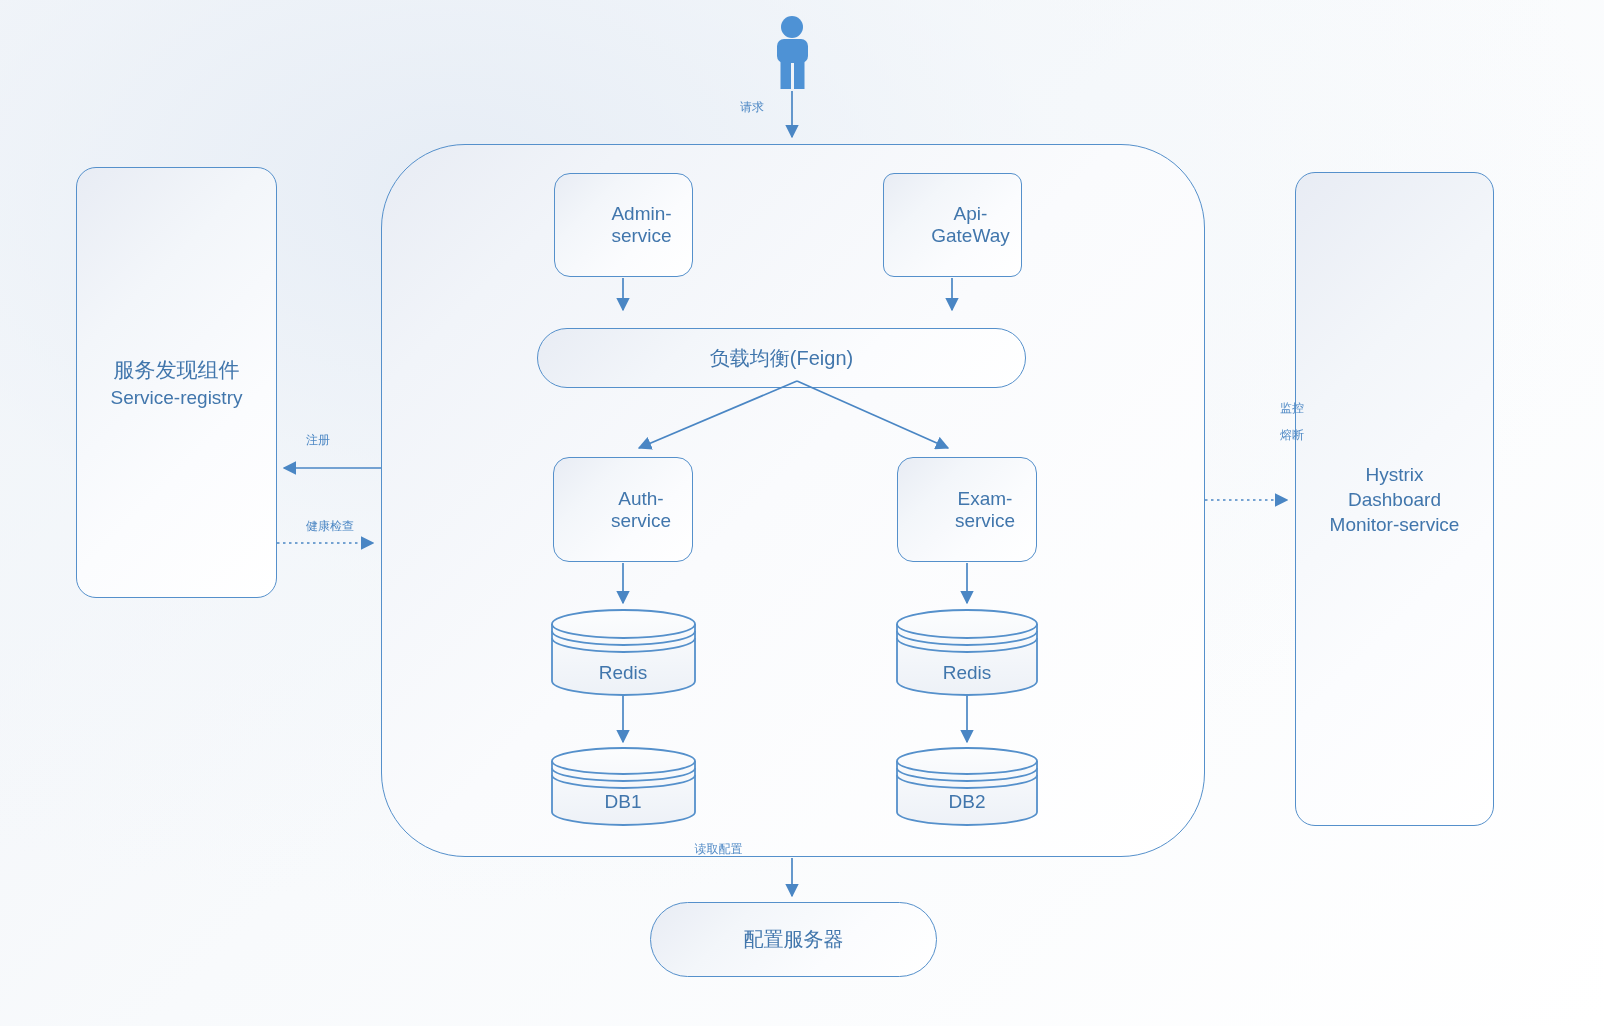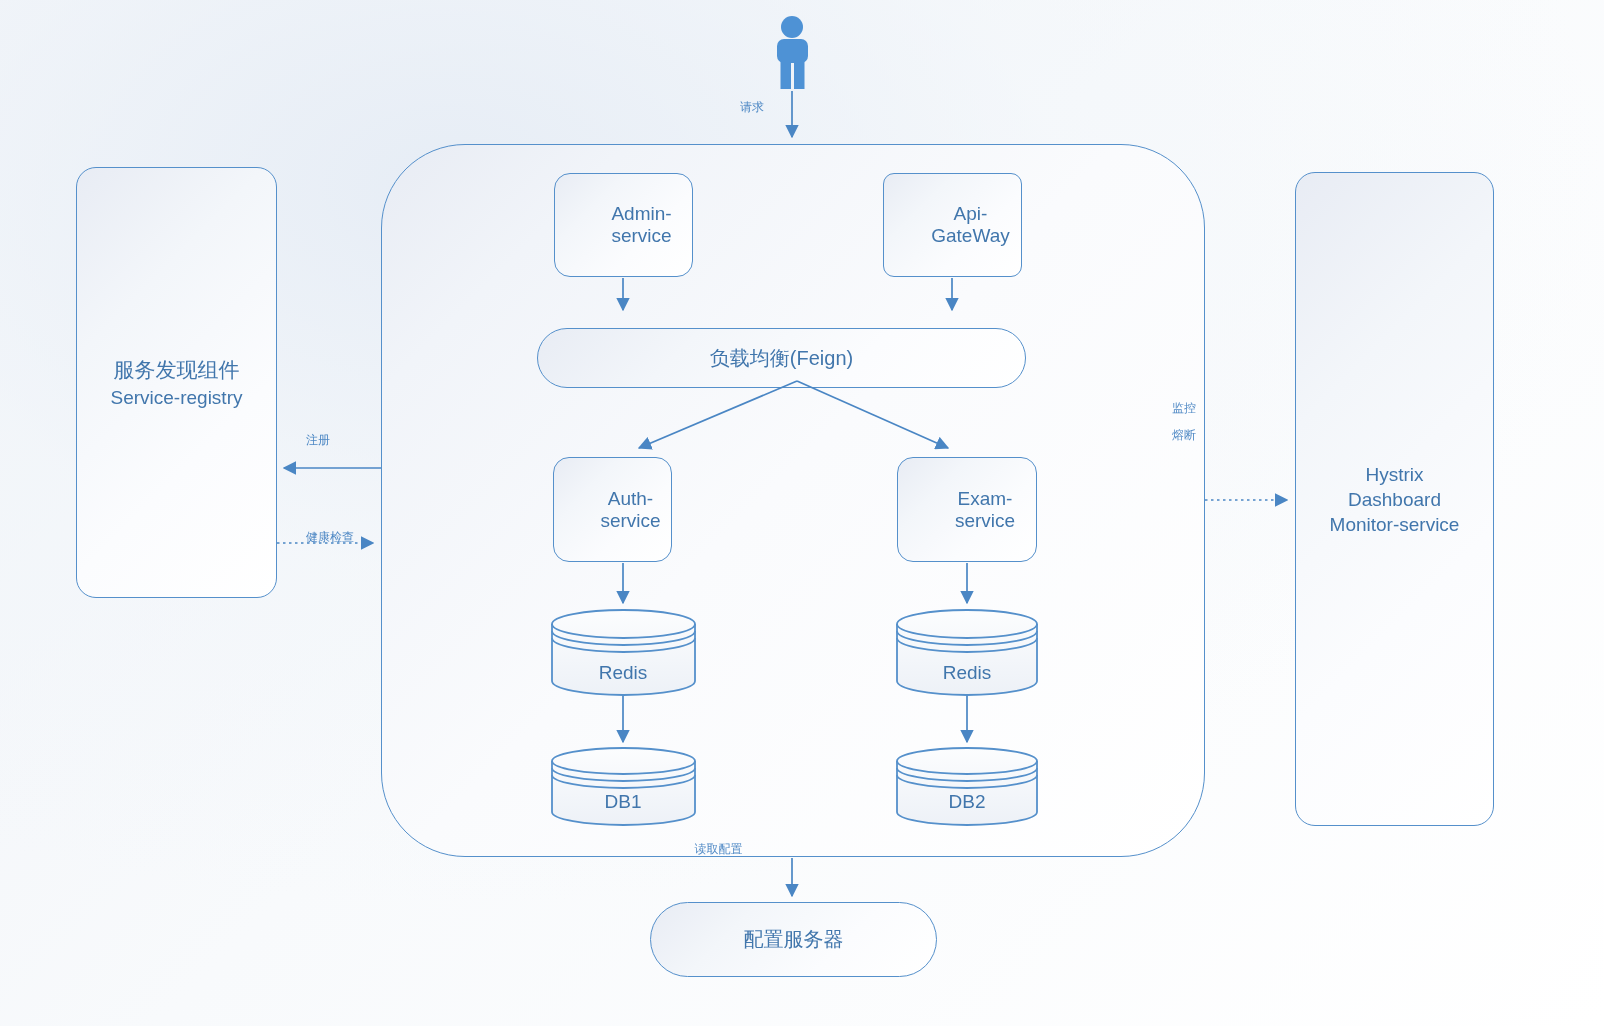--- a/index.html
+++ b/index.html
@@ -21,36 +21,36 @@
     display:flex;flex-direction:column;align-items:center;justify-content:center;
     color:#4176ac;text-align:center;
   }
   .main-container{
     left:381px;top:144px;width:824px;height:713px;border-radius:84px;
     background:linear-gradient(135deg,#e8ecf4 0%,#f1f4f9 16%,#fafbfd 48%,#ffffff 100%);
   }
   .small-box{width:139px;height:104px;border-radius:16px;font-size:19px;padding-left:36px;}
   .admin{left:554px;top:173px;}
   .api{left:883px;top:173px;border-radius:11px;}
-  .auth{left:553px;top:457px;width:119px;height:105px;}
+  .auth{left:553px;top:457px;width:140px;height:105px;}
   .exam{left:897px;top:457px;width:140px;height:105px;}
   .pill{left:537px;top:320px;width:489px;height:60px;border-radius:30px;font-size:20px;margin-top:8px;}
   .tall-box{border-radius:20px;font-size:19px;line-height:25px;}
   .registry{left:76px;top:167px;width:201px;height:431px;}
   .registry .zh{font-size:21px;line-height:30px;}
   .hystrix{left:1295px;top:172px;width:199px;height:654px;}
   .config-box{left:650px;top:902px;width:287px;height:75px;border-radius:40px;font-size:20px;}
   .edge-label{
     position:absolute;color:#4f89c5;font-size:12px;text-align:center;
     white-space:nowrap;
   }
   .lbl-request{left:722px;top:99px;width:60px;}
   .lbl-register{left:270px;top:432px;width:96px;}
-  .lbl-health{left:282px;top:529px;width:96px;}
-  .lbl-monitor{left:1172px;top:395px;width:56px;text-align:left;line-height:27px;}
+  .lbl-health{left:282px;top:518px;width:96px;}
+  .lbl-monitor{left:1280px;top:395px;width:56px;text-align:left;line-height:27px;}
   .lbl-readconfig{left:670px;top:841px;width:97px;font-family:Liberation Serif, serif;}
   .cyl-label{
     position:absolute;color:#4176ac;font-size:19px;text-align:center;width:120px;
   }
   .overlay{position:absolute;left:0;top:0;pointer-events:none;}
 </style>
 </head>
 <body>
 
 <div class="canvas">

